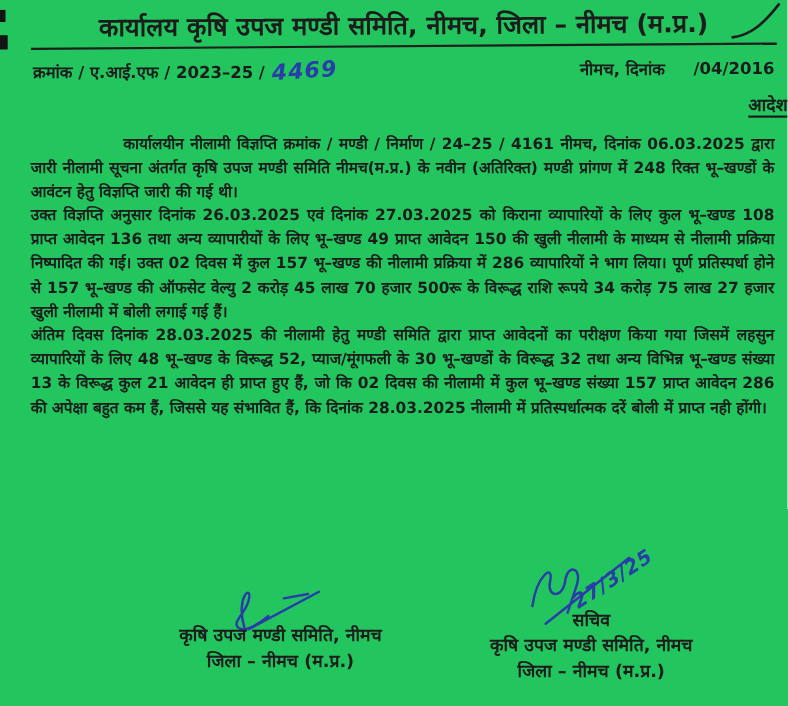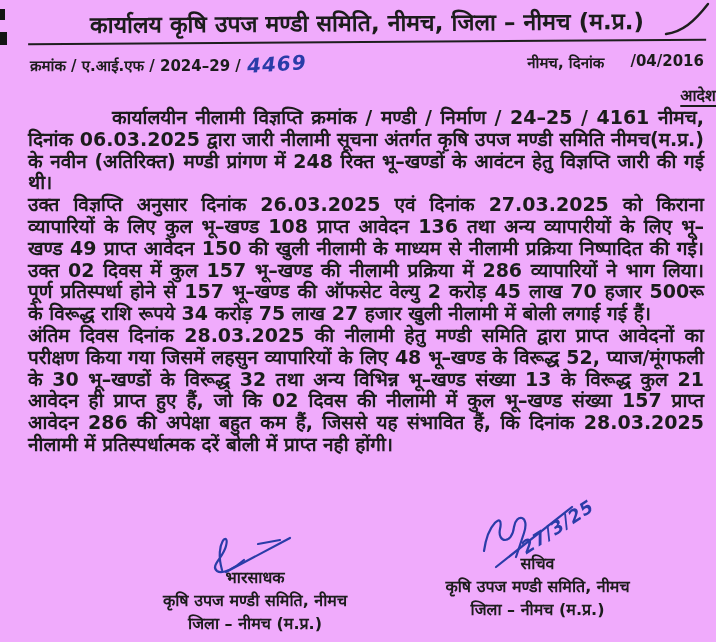--- a/index.html
+++ b/index.html
@@ -1,19 +1,19 @@
 <!DOCTYPE html>
 <html><head>
 <meta charset="utf-8">
 <style>
   * { margin:0; padding:0; box-sizing:border-box; }
   html,body { background:#ffffff; }
   .page {
     position:relative; width:716px; height:642px;
-    background:#f0abfc;
+    background:#22c55e;
     font-family:"DejaVu Sans","Liberation Sans",sans-serif;
     color:#1c1c1c; overflow:hidden;
   }
   
   .artifact { position:absolute; background:#141414; }
   .artifact-1 { left:0; top:9px;  width:5px; height:11px; }
   .artifact-2 { left:0; top:32px; width:7px; height:13px; }
 
   .doc-title {
     position:absolute; top:6px; left:28px; width:678px;
@@ -27,33 +27,33 @@
     position:absolute; top:52px; left:30px; width:674px;
     display:flex; justify-content:space-between; align-items:flex-start;
     font-size:15px; font-weight:600;
   }
   .ref-left { display:flex; align-items:baseline; }
   .handwritten { color:#2a3ca8; font-style:italic; font-weight:bold; }
   .ref-num {
     font-size:20px; margin-left:6px; display:inline-block;
     transform:rotate(-4deg); letter-spacing:1px;
   }
-  .place-date { display:flex; align-items:flex-start; font-weight:600; }
+  .place-date { display:flex; align-items:center; font-weight:600; }
   .place-date .gap { display:inline-block; width:26px; }
 
   .order-heading {
     position:absolute; top:84px; left:0; width:100%;
     text-align:right; font-size:16px; font-weight:bold;
     text-decoration:underline; text-underline-offset:4px;
     text-decoration-thickness:2px;
   }
 
   .body-text {
-    position:absolute; top:107px; left:28px; width:676px;
-    font-size:19px; line-height:21.8px; font-weight:600;
+    position:absolute; top:121px; left:28px; width:676px;
+    font-size:14px; line-height:21.8px; font-weight:600;
     text-align:justify;
   }
   .body-text p { margin:0; }
   .body-text p.indent { text-indent:84px; }
 
   .sig-block {
     position:absolute; text-align:center;
     font-size:16px; font-weight:bold; line-height:23px;
   }
   .sig-left  { left:135px; top:566px; width:240px; }
@@ -77,21 +77,21 @@
   <div class="artifact artifact-2"></div>
 
   <div class="doc-title">कार्यालय कृषि उपज मण्डी समिति, नीमच, जिला – नीमच (म.प्र.)</div>
 
   <svg class="title-swoosh" width="48" height="36" viewBox="0 0 48 36">
     <path d="M2,32 C18,30 30,20 44,2" stroke="#1e1e1e" stroke-width="2.4" fill="none" stroke-linecap="round"></path>
   </svg>
 
   <div class="ref-row">
     <div class="ref-left">
-      <span>क्रमांक / ए.आई.एफ / 2024–29 /</span>
+      <span>क्रमांक / ए.आई.एफ / 2023–25 /</span>
       <span class="handwritten ref-num">4469</span>
     </div>
     <div class="place-date">
       <span>नीमच, दिनांक</span>
       <span class="gap"></span>
       <span>/04/2016</span>
     </div>
   </div>
 
   <div class="order-heading">आदेश</div>
@@ -104,21 +104,20 @@
 
   <svg class="sig-svg sig-svg-left" width="112" height="50" viewBox="0 0 112 50">
     <g stroke="#2a3ca8" stroke-width="2.2" fill="none" stroke-linecap="round">
       <path d="M30,44 C22,16 38,4 34,20 C31,32 18,40 25,45 C31,49 44,41 52,34"></path>
       <path d="M34,46 L98,12"></path>
       <path d="M66,18 L88,14"></path>
     </g>
   </svg>
 
   <div class="sig-block sig-left">
-    <div>भारसाधक</div>
     <div>कृषि उपज मण्डी समिति, नीमच</div>
     <div>जिला – नीमच (म.प्र.)</div>
   </div>
 
   <svg class="sig-svg sig-svg-right" width="150" height="72" viewBox="0 0 150 72">
     <g stroke="#2a3ca8" stroke-width="2.2" fill="none" stroke-linecap="round">
       <path d="M16,48 C20,20 36,8 32,26 C29,40 44,42 46,24 C48,10 62,12 56,30 L48,54"></path>
       <path d="M28,64 L104,4"></path>
     </g>
   </svg>

